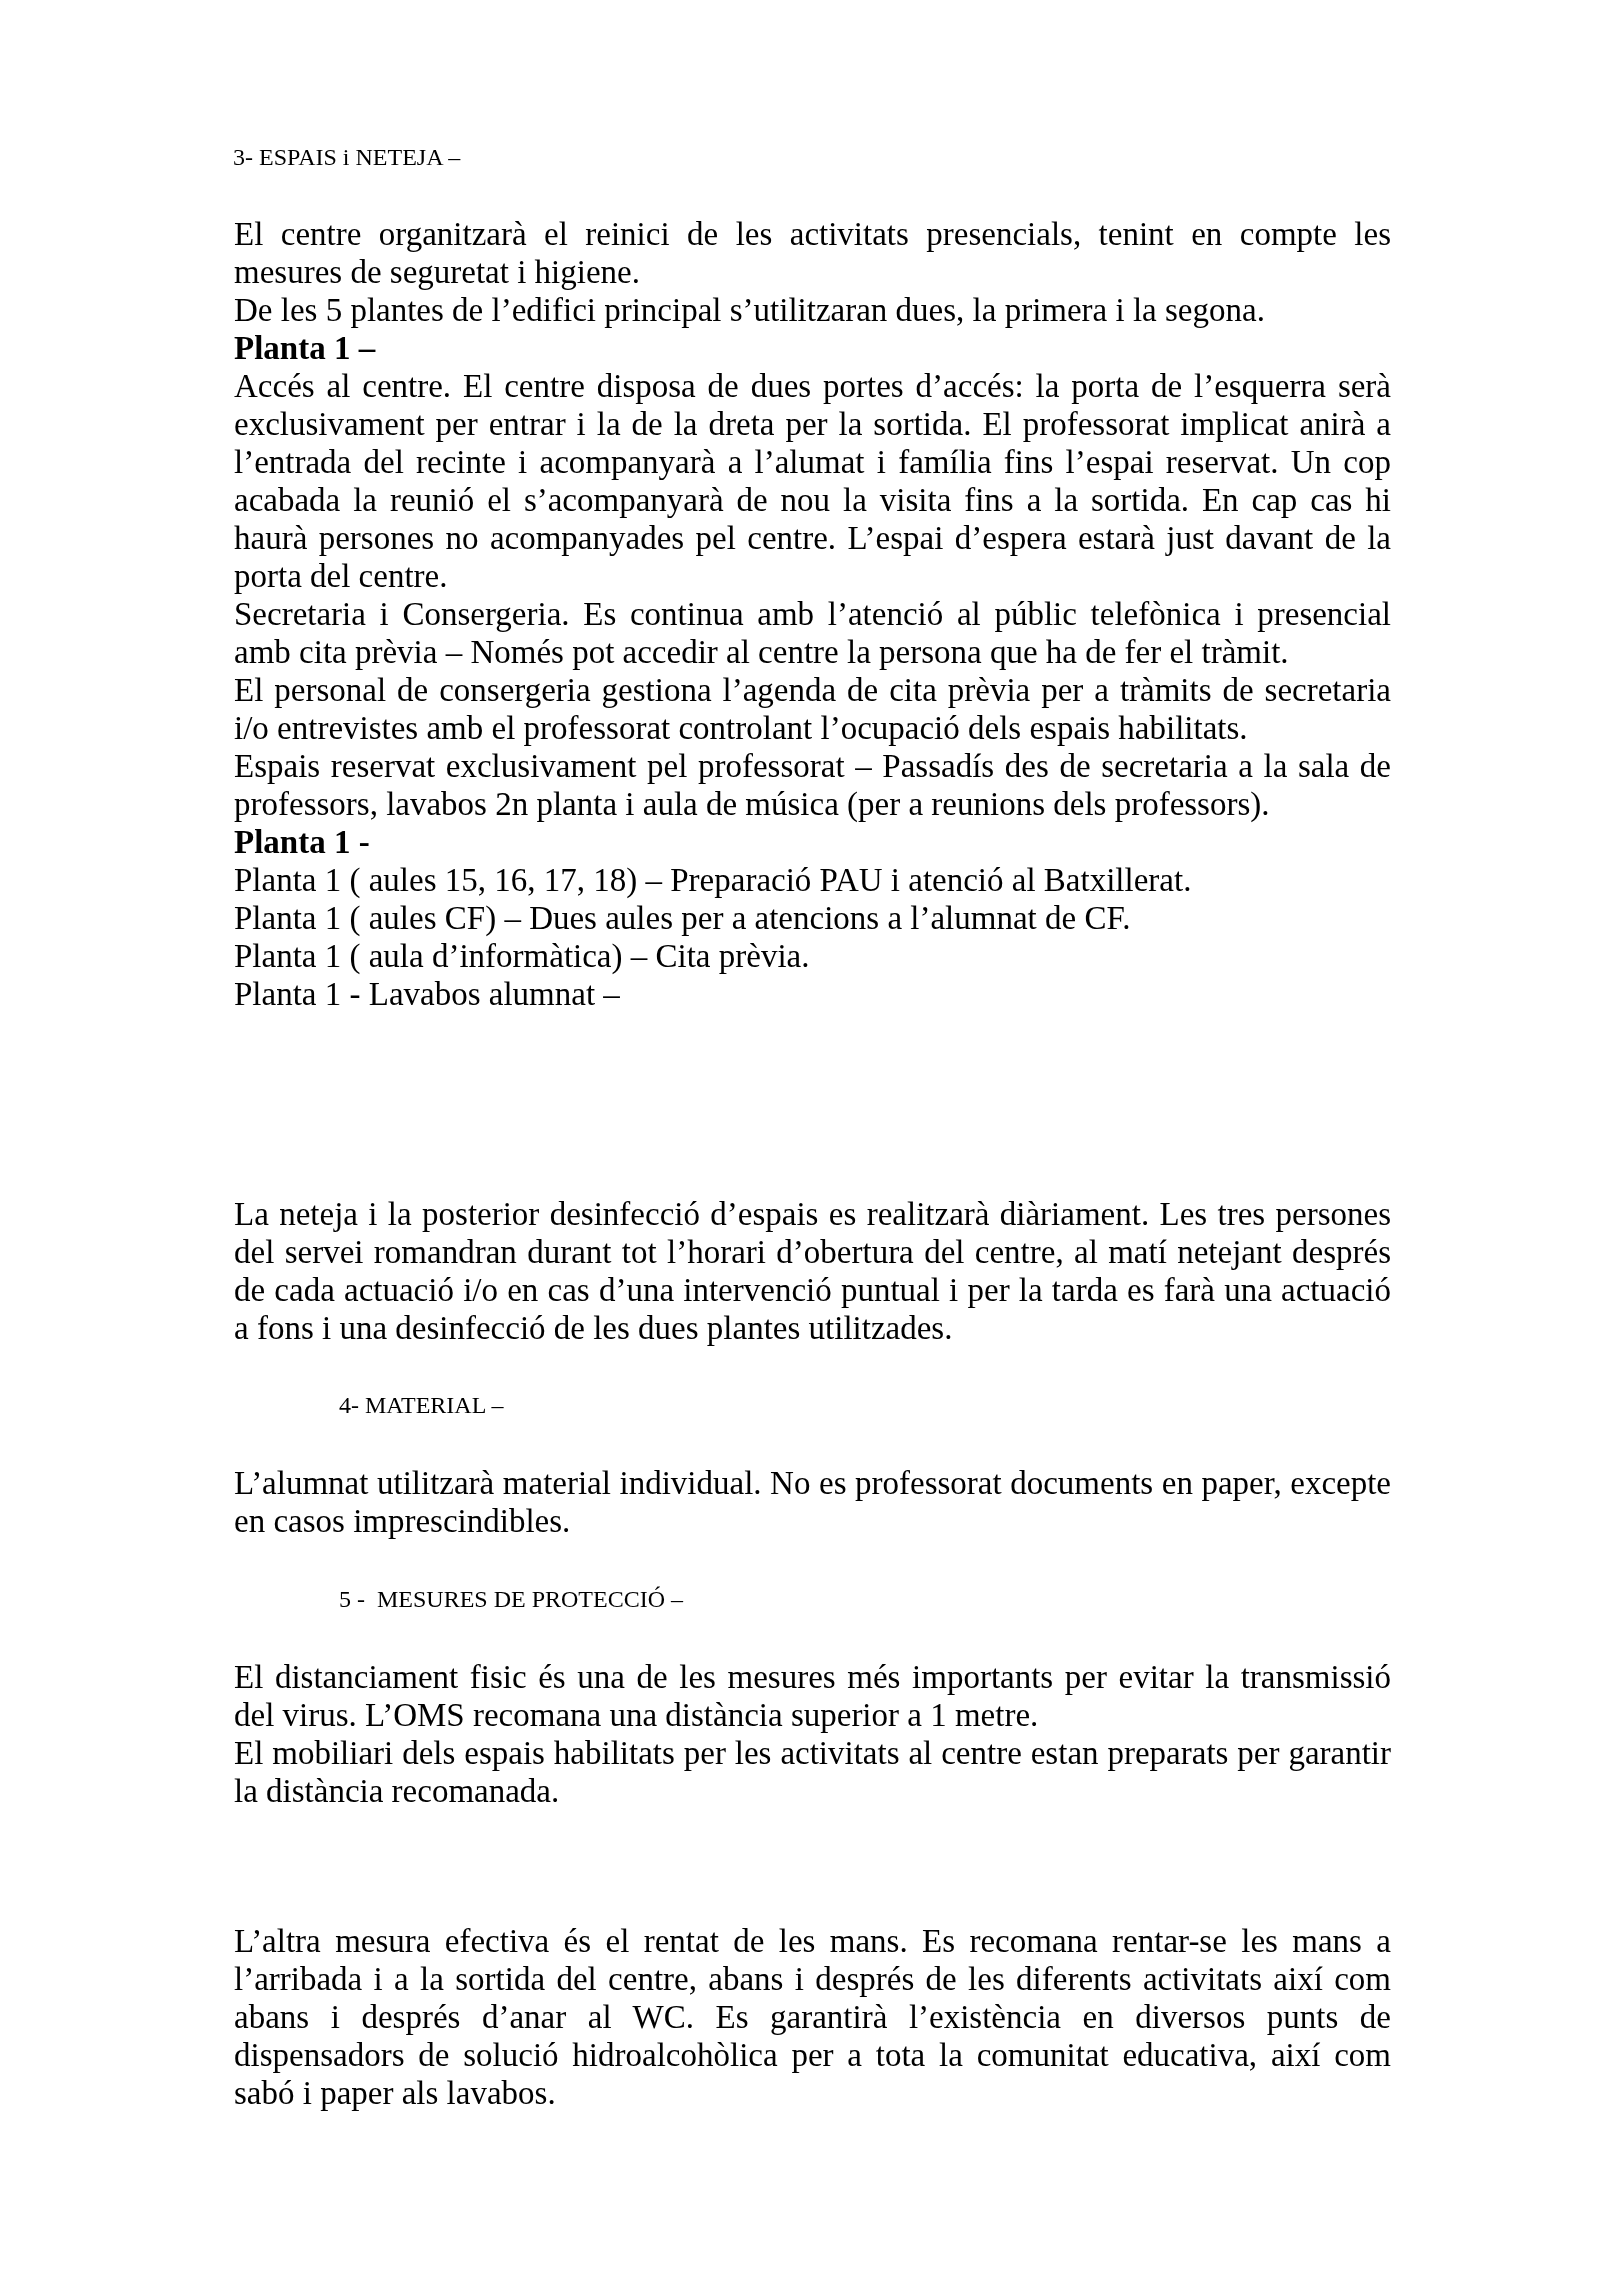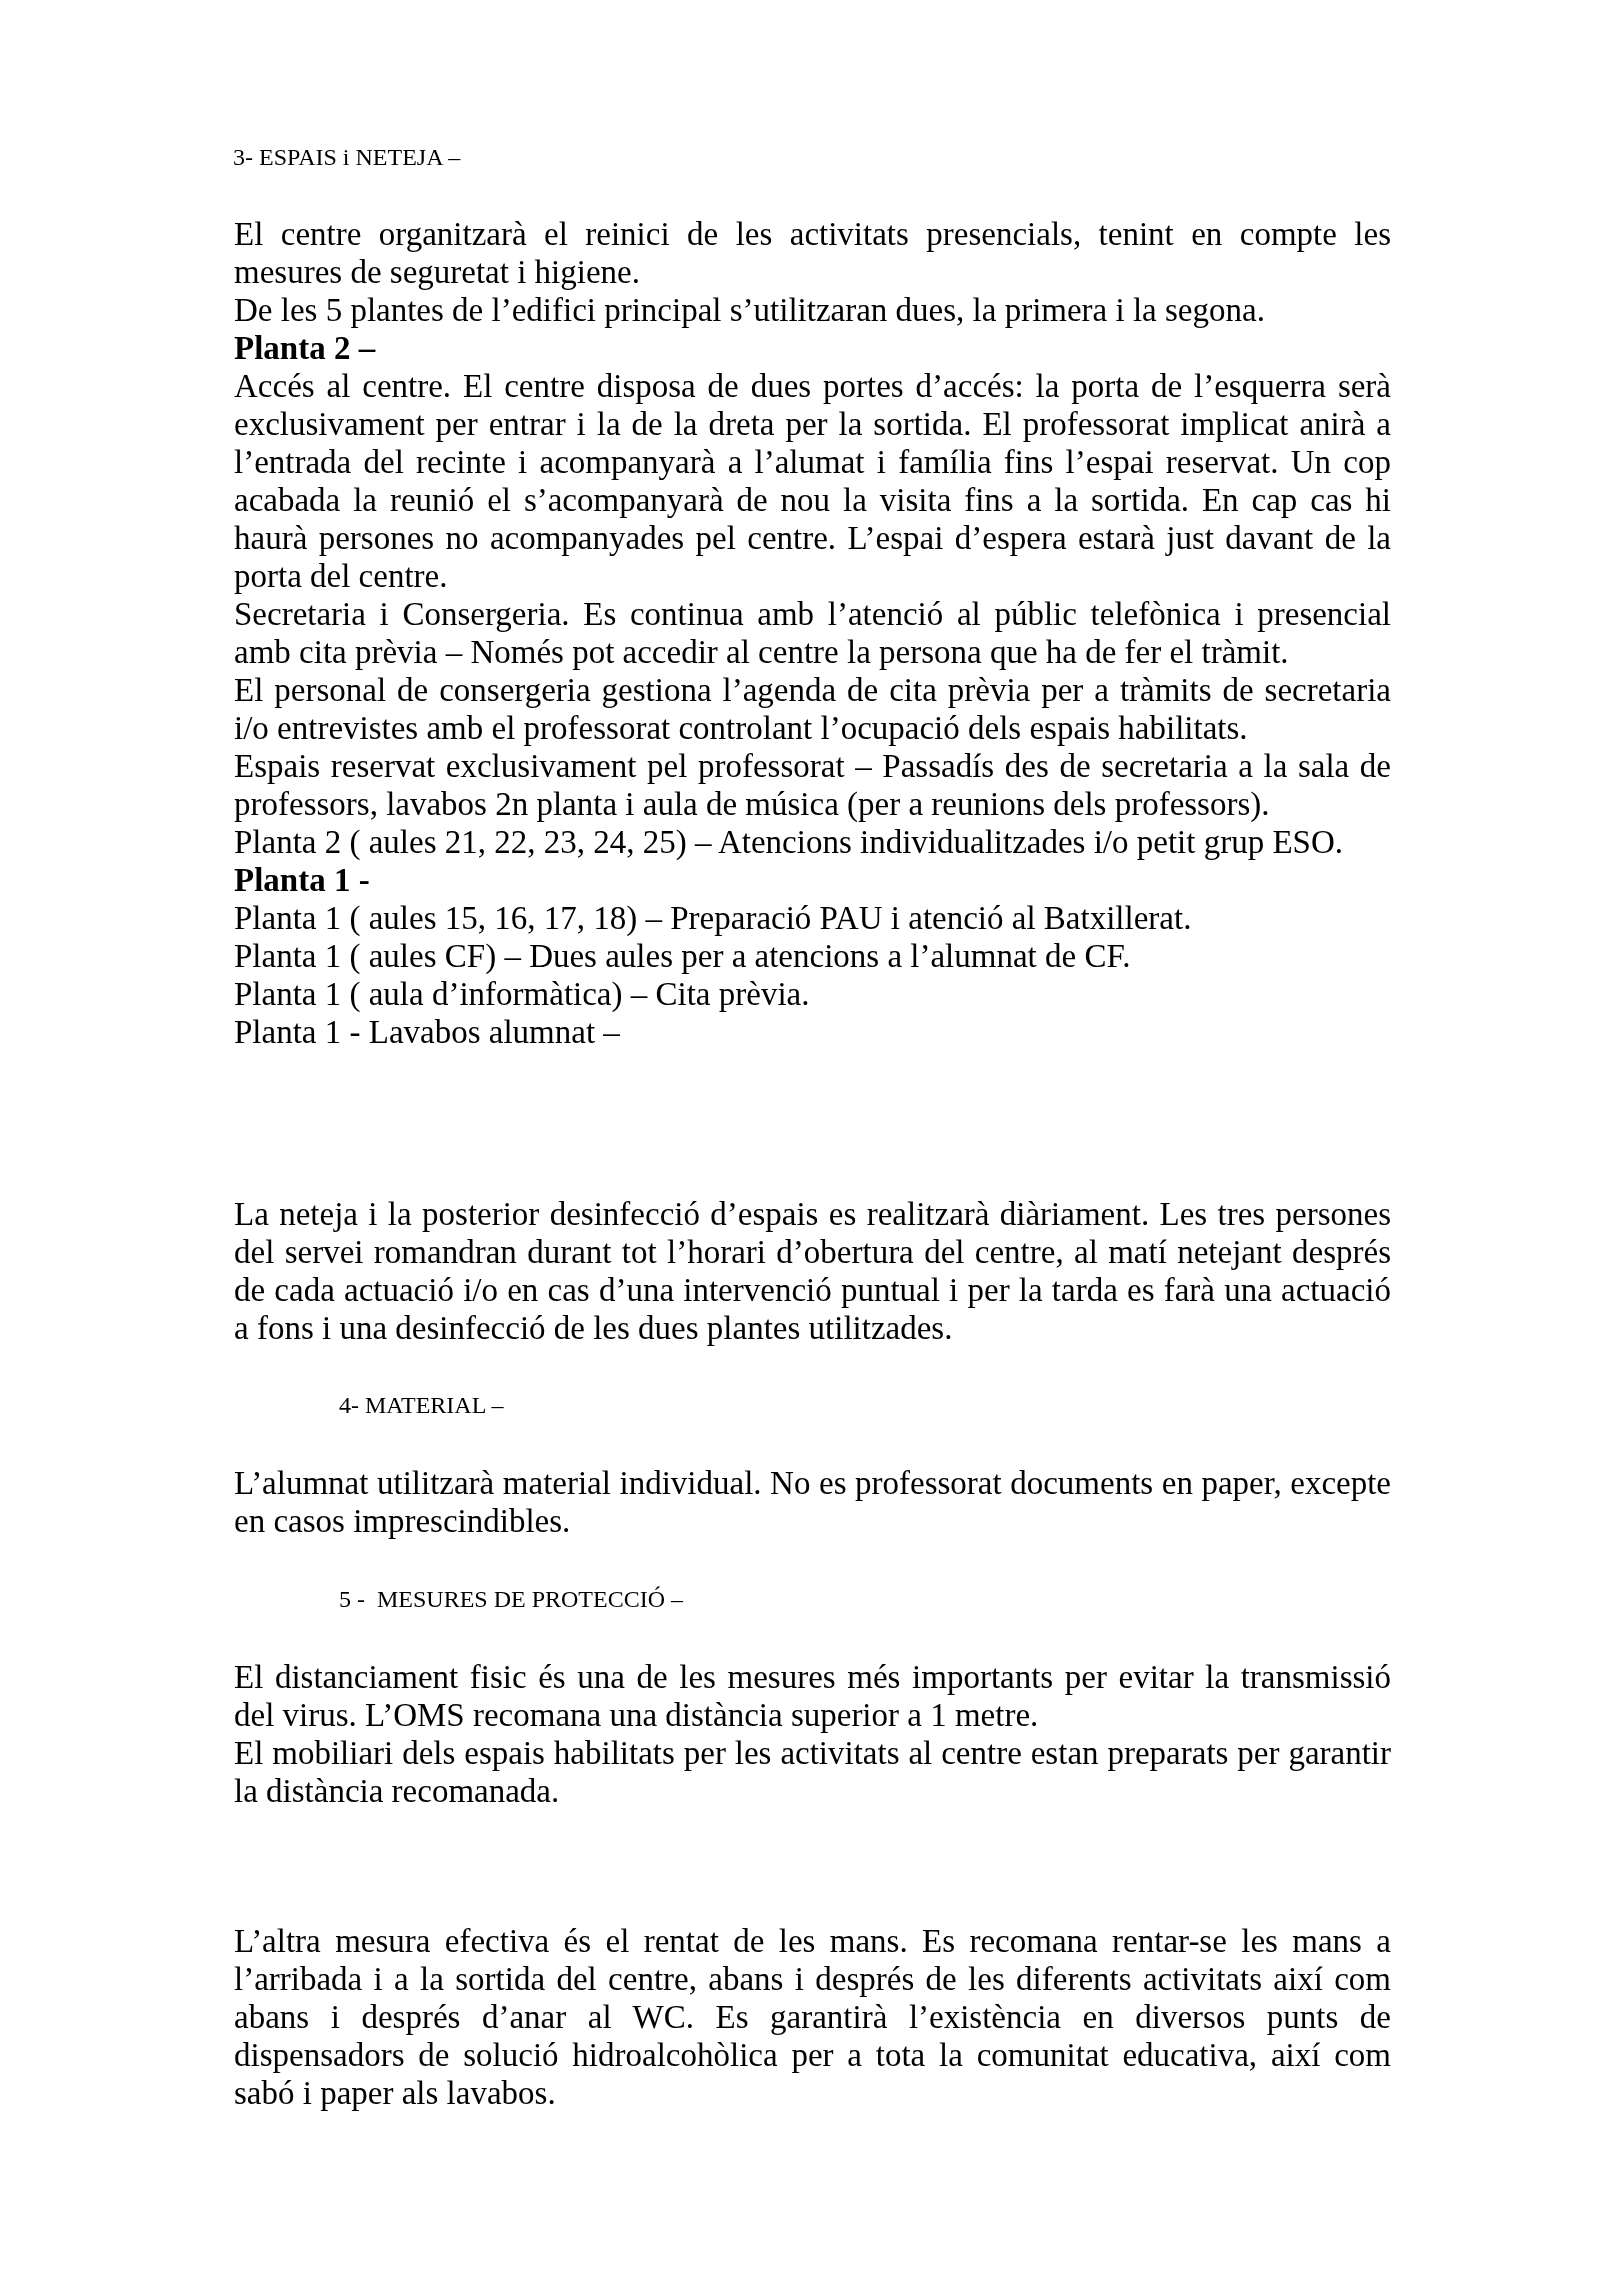--- a/index.html
+++ b/index.html
@@ -14,26 +14,25 @@
   .b { font-weight: bold; }
 </style>
 </head>
 <body>
 
 <h2 class="h" style="top:136px">3- ESPAIS i NETEJA –</h2>
 
 <div class="block" style="top:215px">
   <p>El centre organitzarà el reinici de les activitats presencials, tenint en compte les mesures de seguretat i higiene.</p>
   <p>De les 5 plantes de l’edifici principal s’utilitzaran dues, la primera i la segona.</p>
-  <p class="b">Planta 2 –</p>
+  <p class="b">Planta 1 –</p>
   <p><span class="u">Accés al centre</span><span>. El centre disposa de dues portes d’accés: la porta de l’esquerra serà exclusivament per entrar i la de la dreta  per la sortida. El professorat implicat anirà a l’entrada del recinte i acompanyarà a l’alumat i família fins l’espai reservat. Un cop acabada la reunió el s’acompanyarà de nou la visita fins a la sortida. En cap cas hi haurà persones no acompanyades pel centre. L’espai d’espera estarà just davant de la porta del centre.</span></p>
   <p>Secretaria i Consergeria. Es continua amb l’atenció al públic telefònica i presencial amb cita prèvia – Només pot accedir al centre la persona que ha de fer el tràmit.</p>
   <p>El personal de consergeria gestiona l’agenda de cita prèvia per a tràmits de secretaria i/o entrevistes amb el professorat controlant l’ocupació dels espais habilitats.</p>
   <p><span class="u">Espais reservat exclusivament pel professorat</span><span> – Passadís des de secretaria a la sala de professors, lavabos 2n planta i aula de música (per a reunions dels professors).</span></p>
-  <p>Planta 2 ( aules 21, 22, 23, 24, 25) – Atencions individualitzades i/o petit grup ESO.</p>
   <p class="b">Planta 1 -</p>
   <p>Planta 1 ( aules 15, 16, 17, 18) – Preparació PAU i atenció al Batxillerat.</p>
   <p>Planta 1 ( aules CF) – Dues aules per a atencions a l’alumnat de CF.</p>
   <p>Planta 1 ( aula d’informàtica) – Cita prèvia.</p>
   <p>Planta 1 - Lavabos alumnat –</p>
 </div>
 
 <div class="block" style="top:1195px">
   <p>La neteja i la posterior desinfecció d’espais es realitzarà diàriament. Les tres persones del servei romandran durant tot l’horari d’obertura del centre, al matí netejant després de cada actuació i/o en cas d’una intervenció puntual i per la tarda es farà una actuació a fons i una desinfecció de les dues plantes utilitzades.</p>
 </div>

